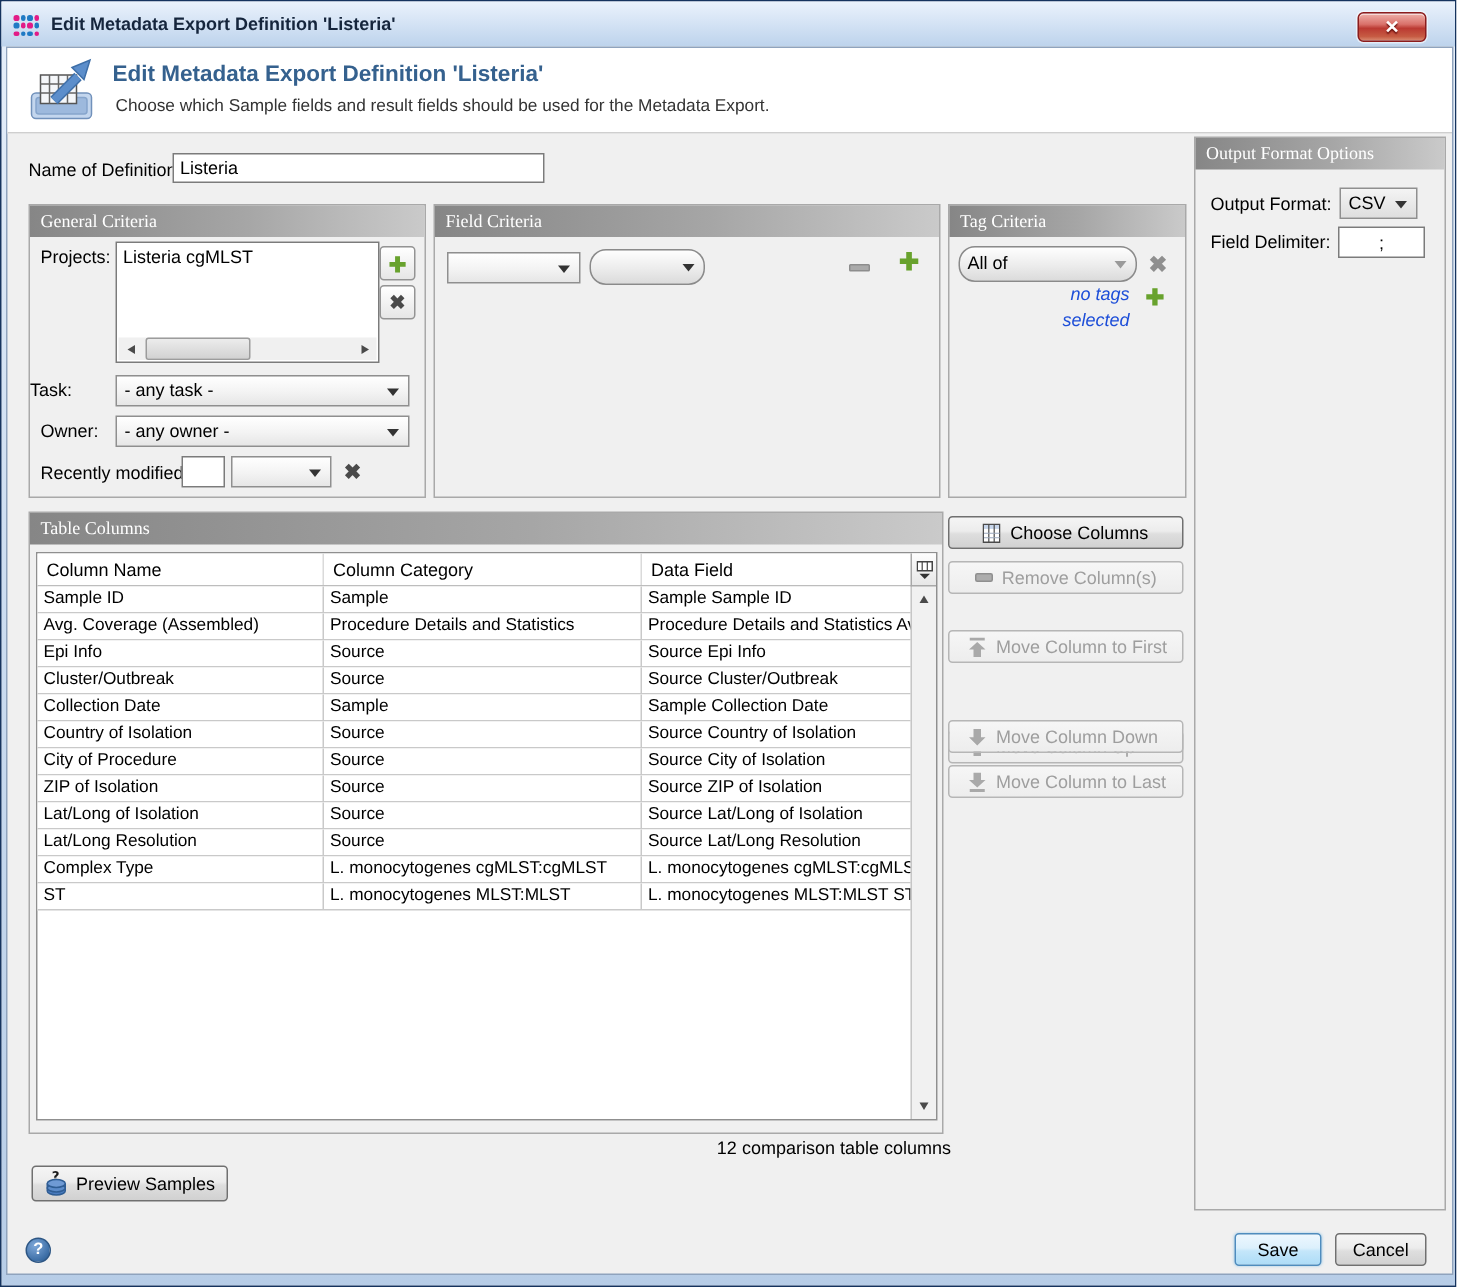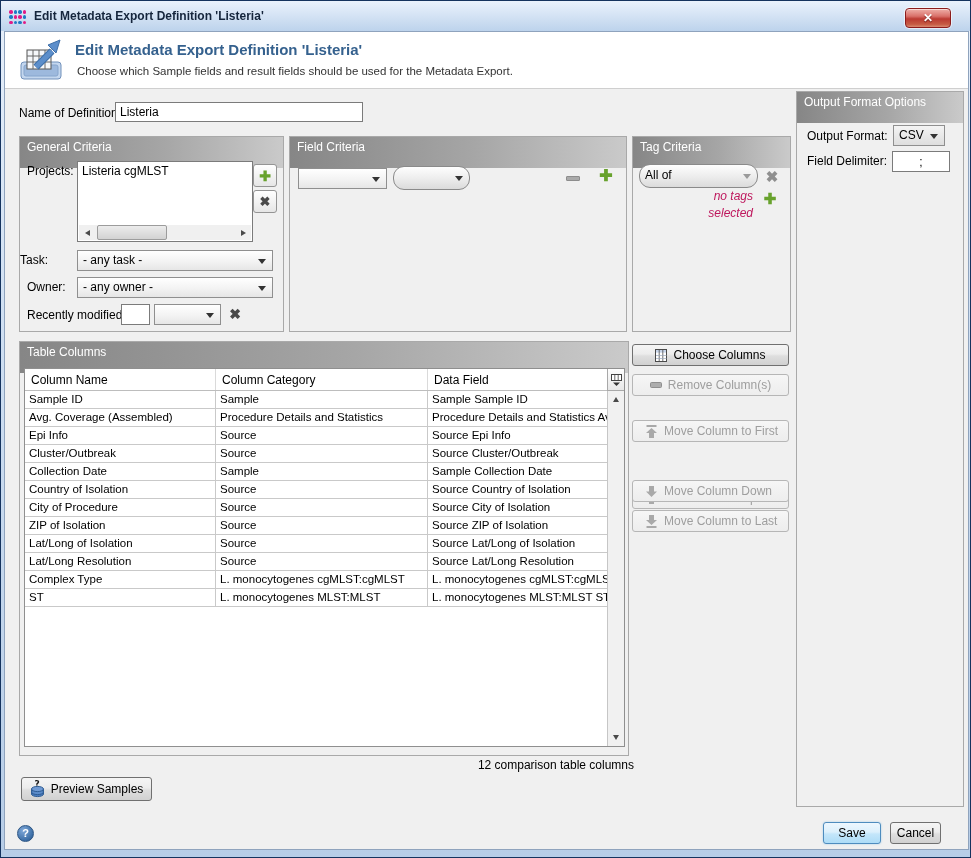--- a/index.html
+++ b/index.html
@@ -28,22 +28,22 @@
   .header-strip{position:absolute;left:4px;top:31px;width:963px;height:57px;background:#ffffff;border-bottom:1px solid #cfcfcf;}
   .h-icon{position:absolute;left:14px;top:6px;}
   .h-title{position:absolute;left:70px;top:9px;font-size:15px;font-weight:700;color:#35618e;white-space:nowrap;}
   .h-sub{position:absolute;left:72px;top:33px;font-size:11.5px;color:#333;white-space:nowrap;}
 
   .lbl{position:absolute;font-size:12px;color:#000;white-space:nowrap;}
   .tfield{position:absolute;border:1px solid #7b7b7b;background:#fff;font:12px "Liberation Sans",sans-serif;padding:0 4px;outline:none;}
 
   
   .panel{position:absolute;border:1px solid #a9a9a9;background:#f0f0f0;}
-  .panel-header{height:31px;background:linear-gradient(90deg,#868686 0%,#a6a6a6 55%,#cacaca 100%);
-    color:#fff;font-size:12px;line-height:20px;padding-left:7px;}
+  .panel-header{height:21px;background:linear-gradient(90deg,#868686 0%,#a6a6a6 55%,#cacaca 100%);
+    color:#fff;font-size:12px;line-height:20px;padding-left:7px;font-family:Liberation Serif, serif;}
 
   
   .combo{position:absolute;border:1px solid #8f8f8f;background:linear-gradient(180deg,#ffffff 0%,#f3f3f3 55%,#e6e6e6 100%);cursor:default;}
   .combo .cval{display:block;font-size:12px;color:#000;line-height:18px;padding:0 18px 0 5px;white-space:nowrap;overflow:hidden;}
   .combo .carr{position:absolute;right:6px;top:50%;margin-top:-2px;width:0;height:0;
     border-left:4px solid transparent;border-right:4px solid transparent;border-top:5px solid #333;}
   .combo.rounded{border-radius:11px;border-color:#8a8a8a;background:linear-gradient(180deg,#fefefe 0%,#ececec 55%,#dbdbdb 100%);}
   .combo.gray .carr{border-top-color:#9a9a9a;}
 
   
@@ -61,21 +61,21 @@
   .hscroll{position:absolute;left:1px;right:1px;bottom:1px;height:15px;background:#f0f0f0;}
   .hs-btn{position:absolute;top:0;bottom:0;width:16px;display:flex;align-items:center;justify-content:center;}
   .hs-thumb{position:absolute;left:18px;top:0;bottom:0;width:70px;background:linear-gradient(180deg,#ececec,#d2d2d2);
     border:1px solid #9c9c9c;border-radius:2px;}
   .tri-left{width:0;height:0;border-top:3.5px solid transparent;border-bottom:3.5px solid transparent;border-right:5px solid #4a4a4a;}
   .tri-right{width:0;height:0;border-top:3.5px solid transparent;border-bottom:3.5px solid transparent;border-left:5px solid #4a4a4a;}
   .tri-up{width:0;height:0;border-left:3.5px solid transparent;border-right:3.5px solid transparent;border-bottom:5px solid #4a4a4a;}
   .tri-down{width:0;height:0;border-left:3.5px solid transparent;border-right:3.5px solid transparent;border-top:5px solid #4a4a4a;}
 
   
-  .tag-empty{position:absolute;font-size:12px;font-style:italic;color:#be185d;text-align:right;line-height:17px;}
+  .tag-empty{position:absolute;font-size:12px;font-style:italic;color:#1d4ed8;text-align:right;line-height:17px;}
 
   
   .table-wrap{position:absolute;background:#fff;border:1px solid #8f8f8f;}
   .thead{display:flex;height:22px;border-bottom:1px solid #bdbdbd;background:#fff;}
   .th{font-size:12px;color:#000000;padding:4px 0 0 6px;border-right:1px solid #dadada;white-space:nowrap;overflow:hidden;}
   .trow{display:flex;height:18px;border-bottom:1px solid #c9c9c9;background:#fff;}
   .td{font-size:11.5px;color:#000;padding:2px 0 0 4px;border-right:1px solid #c9c9c9;white-space:nowrap;overflow:hidden;}
   .col1{width:191px;} .col2{width:212px;} .col3{flex:1;border-right:none;}
   .vscroll{position:absolute;top:22px;right:0;bottom:0;width:17px;background:#f1f1f1;border-left:1px solid #c6c6c6;}
   .vs-btn{position:absolute;left:0;right:0;height:15px;display:flex;align-items:center;justify-content:center;}
@@ -377,17 +377,17 @@
     <span>Preview Samples</span>
   </div>
 
   <div class="help-btn">
     <span>?</span>
   </div>
 
   <div class="btn default" style="left:822px;top:821px;width:58px;height:22px;">
     <span>Save</span>
   </div>
-  <div class="btn" style="left:889px;top:821px;width:51px;height:22px;">
+  <div class="btn" style="left:889px;top:821px;width:61px;height:22px;">
     <span>Cancel</span>
   </div>
 
 </div>
 
 </body></html>

